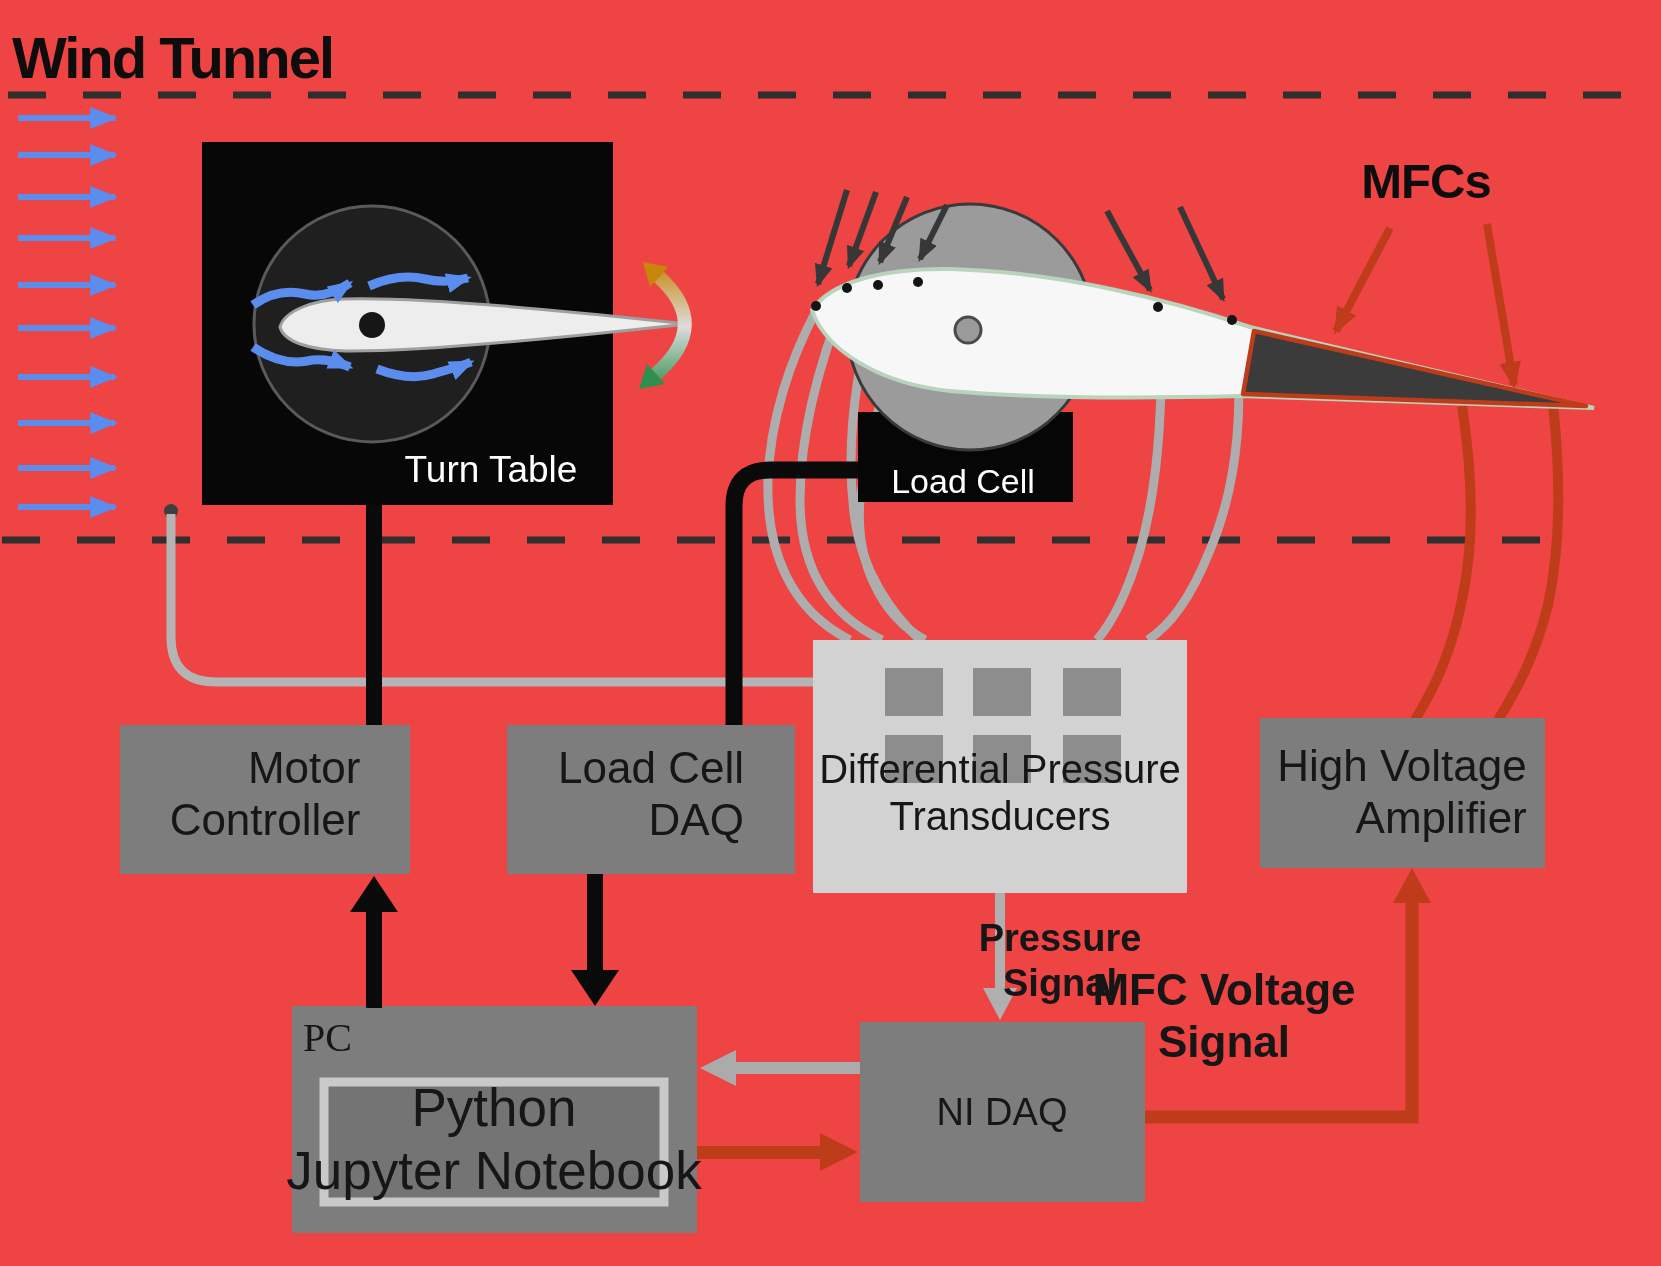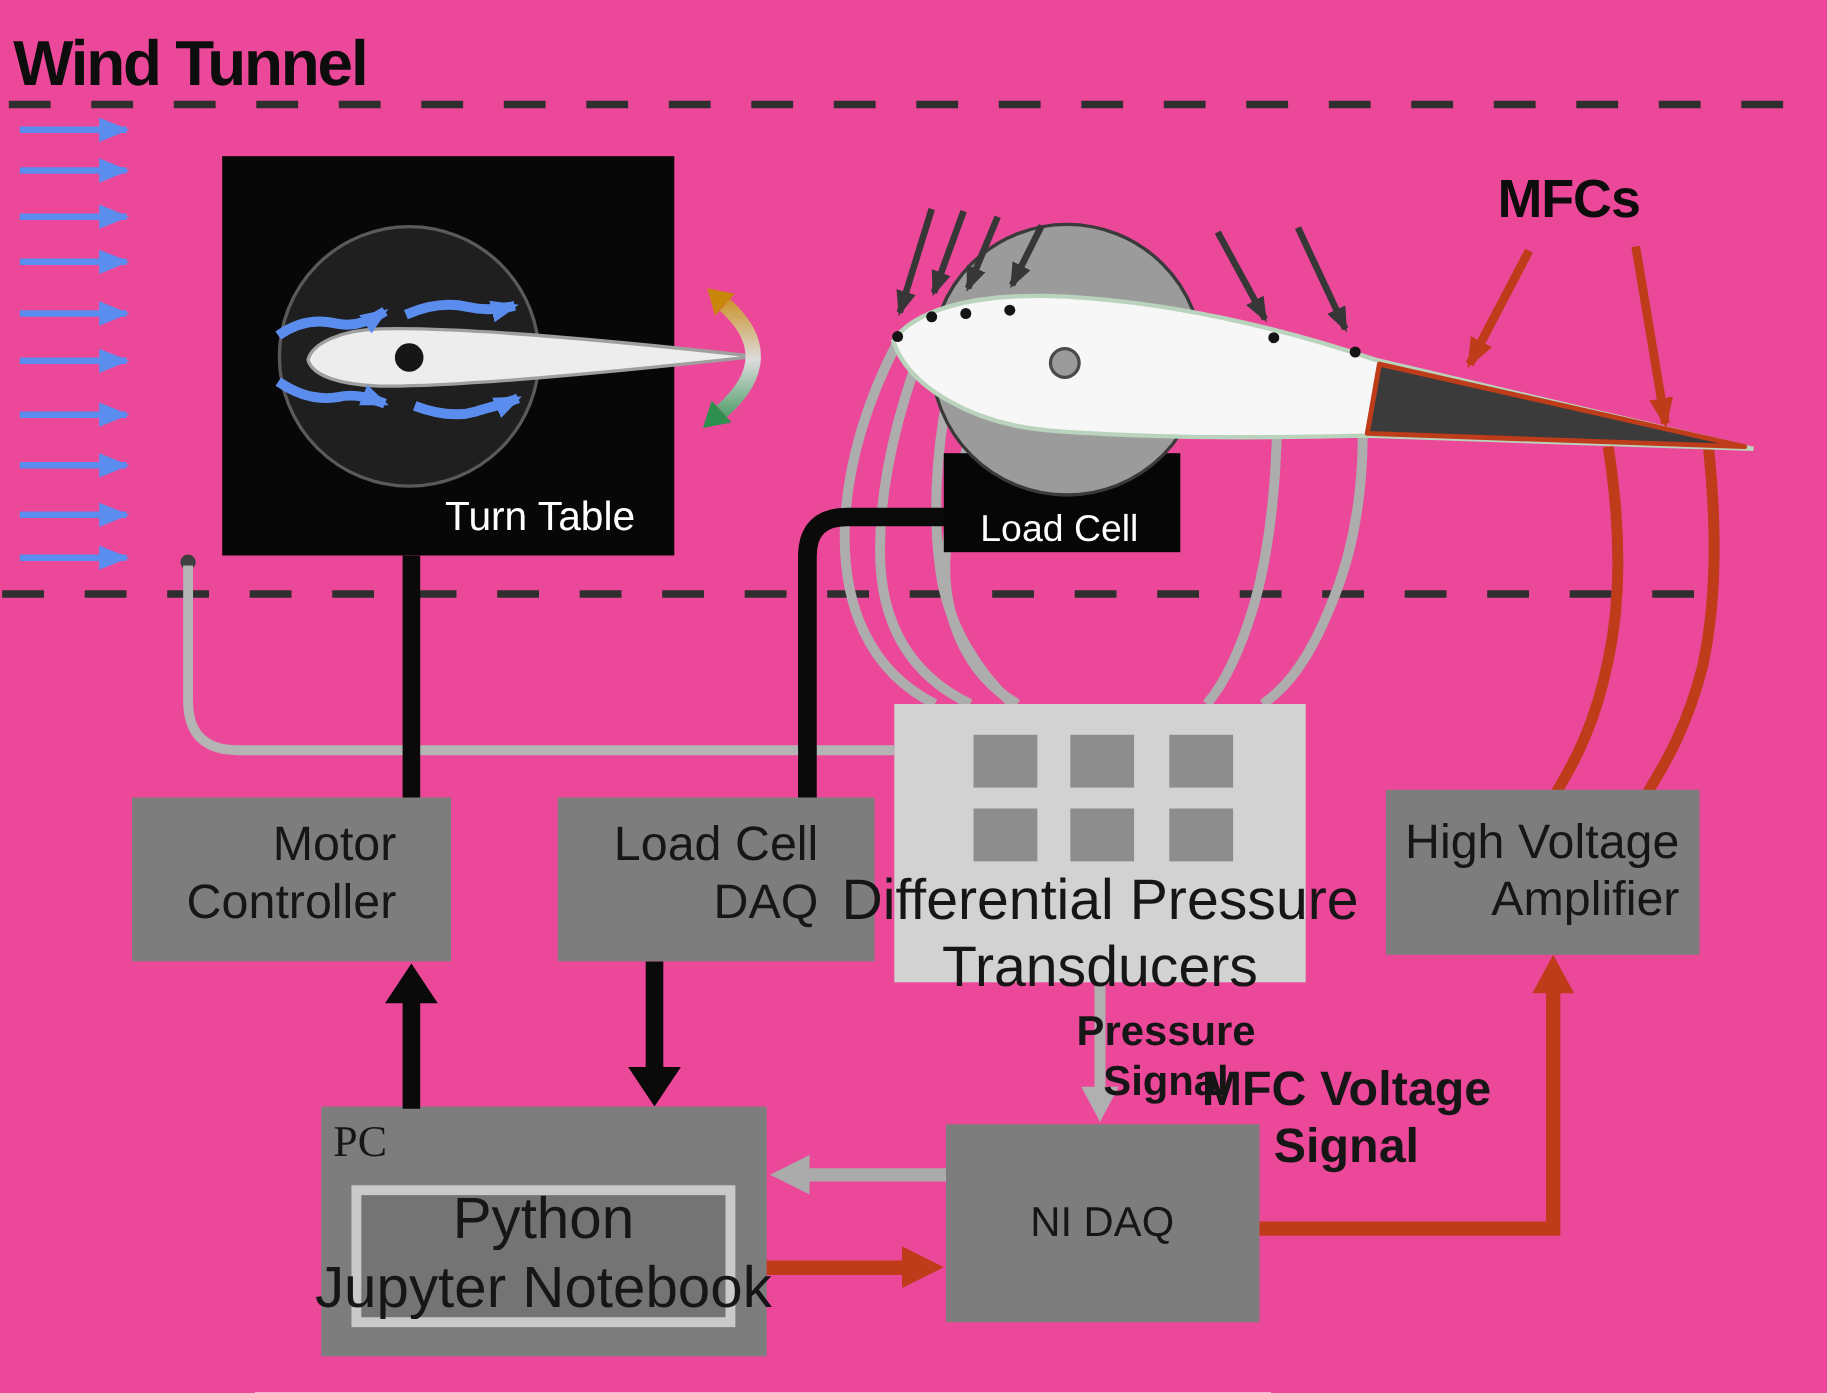--- a/index.html
+++ b/index.html
@@ -1,17 +1,17 @@
 <!DOCTYPE html>
 <html><head>
 <meta charset="utf-8">
 <style>
   html,body{margin:0;padding:0;background:#ffffff;}
   .stage{
-    position:relative;width:1661px;height:1266px;background:#ec4899;
+    position:relative;width:1661px;height:1266px;background:#ef4444;
     font-family:"Liberation Sans",sans-serif;overflow:hidden;
   }
   .stage svg{position:absolute;left:0;top:0;}
   .lbl{
     position:absolute;white-space:pre-line;text-align:center;
     color:#161616;line-height:1.18;
   }
   .center{transform:translate(-50%,-50%);}
   .title{left:12px;top:24px;font-size:58px;font-weight:700;letter-spacing:-2px;color:#0d0d0d;text-align:left;}
   .big{font-size:49px;font-weight:700;letter-spacing:-1px;color:#0d0d0d;}
@@ -157,21 +157,21 @@
 
 <div class="lbl big center" style="left:1426px;top:182px;text-align:center;">MFCs</div>
 
 <div class="lbl whitelbl center" style="left:491px;top:470px;font-size:37px;">Turn Table</div>
 <div class="lbl whitelbl center" style="left:963px;top:481px;font-size:34px;">Load Cell</div>
 
 <div class="lbl boxlbl center" style="left:265px;top:794px;">Motor
 Controller</div>
 <div class="lbl boxlbl center" style="left:651px;top:794px;">Load Cell
 DAQ</div>
-<div class="lbl center" style="left:1000px;top:850px;font-size:52px;">Differential Pressure
+<div class="lbl center" style="left:1000px;top:793px;font-size:40px;">Differential Pressure
 Transducers</div>
 <div class="lbl boxlbl center" style="left:1402px;top:792px;">High Voltage
 Amplifier</div>
 <div class="lbl center" style="left:1002px;top:1112px;font-size:38px;">NI DAQ</div>
 <div class="lbl" style="left:303px;top:1014px;font-size:40px;text-align:left;font-family:Liberation Serif, serif;">PC</div>
 <div class="lbl center" style="left:494px;top:1140px;font-size:53px;">Python
 Jupyter Notebook</div>
 
 <div class="lbl siglbl center" style="left:1060px;top:961px;font-size:38px;">Pressure
 Signal</div>

